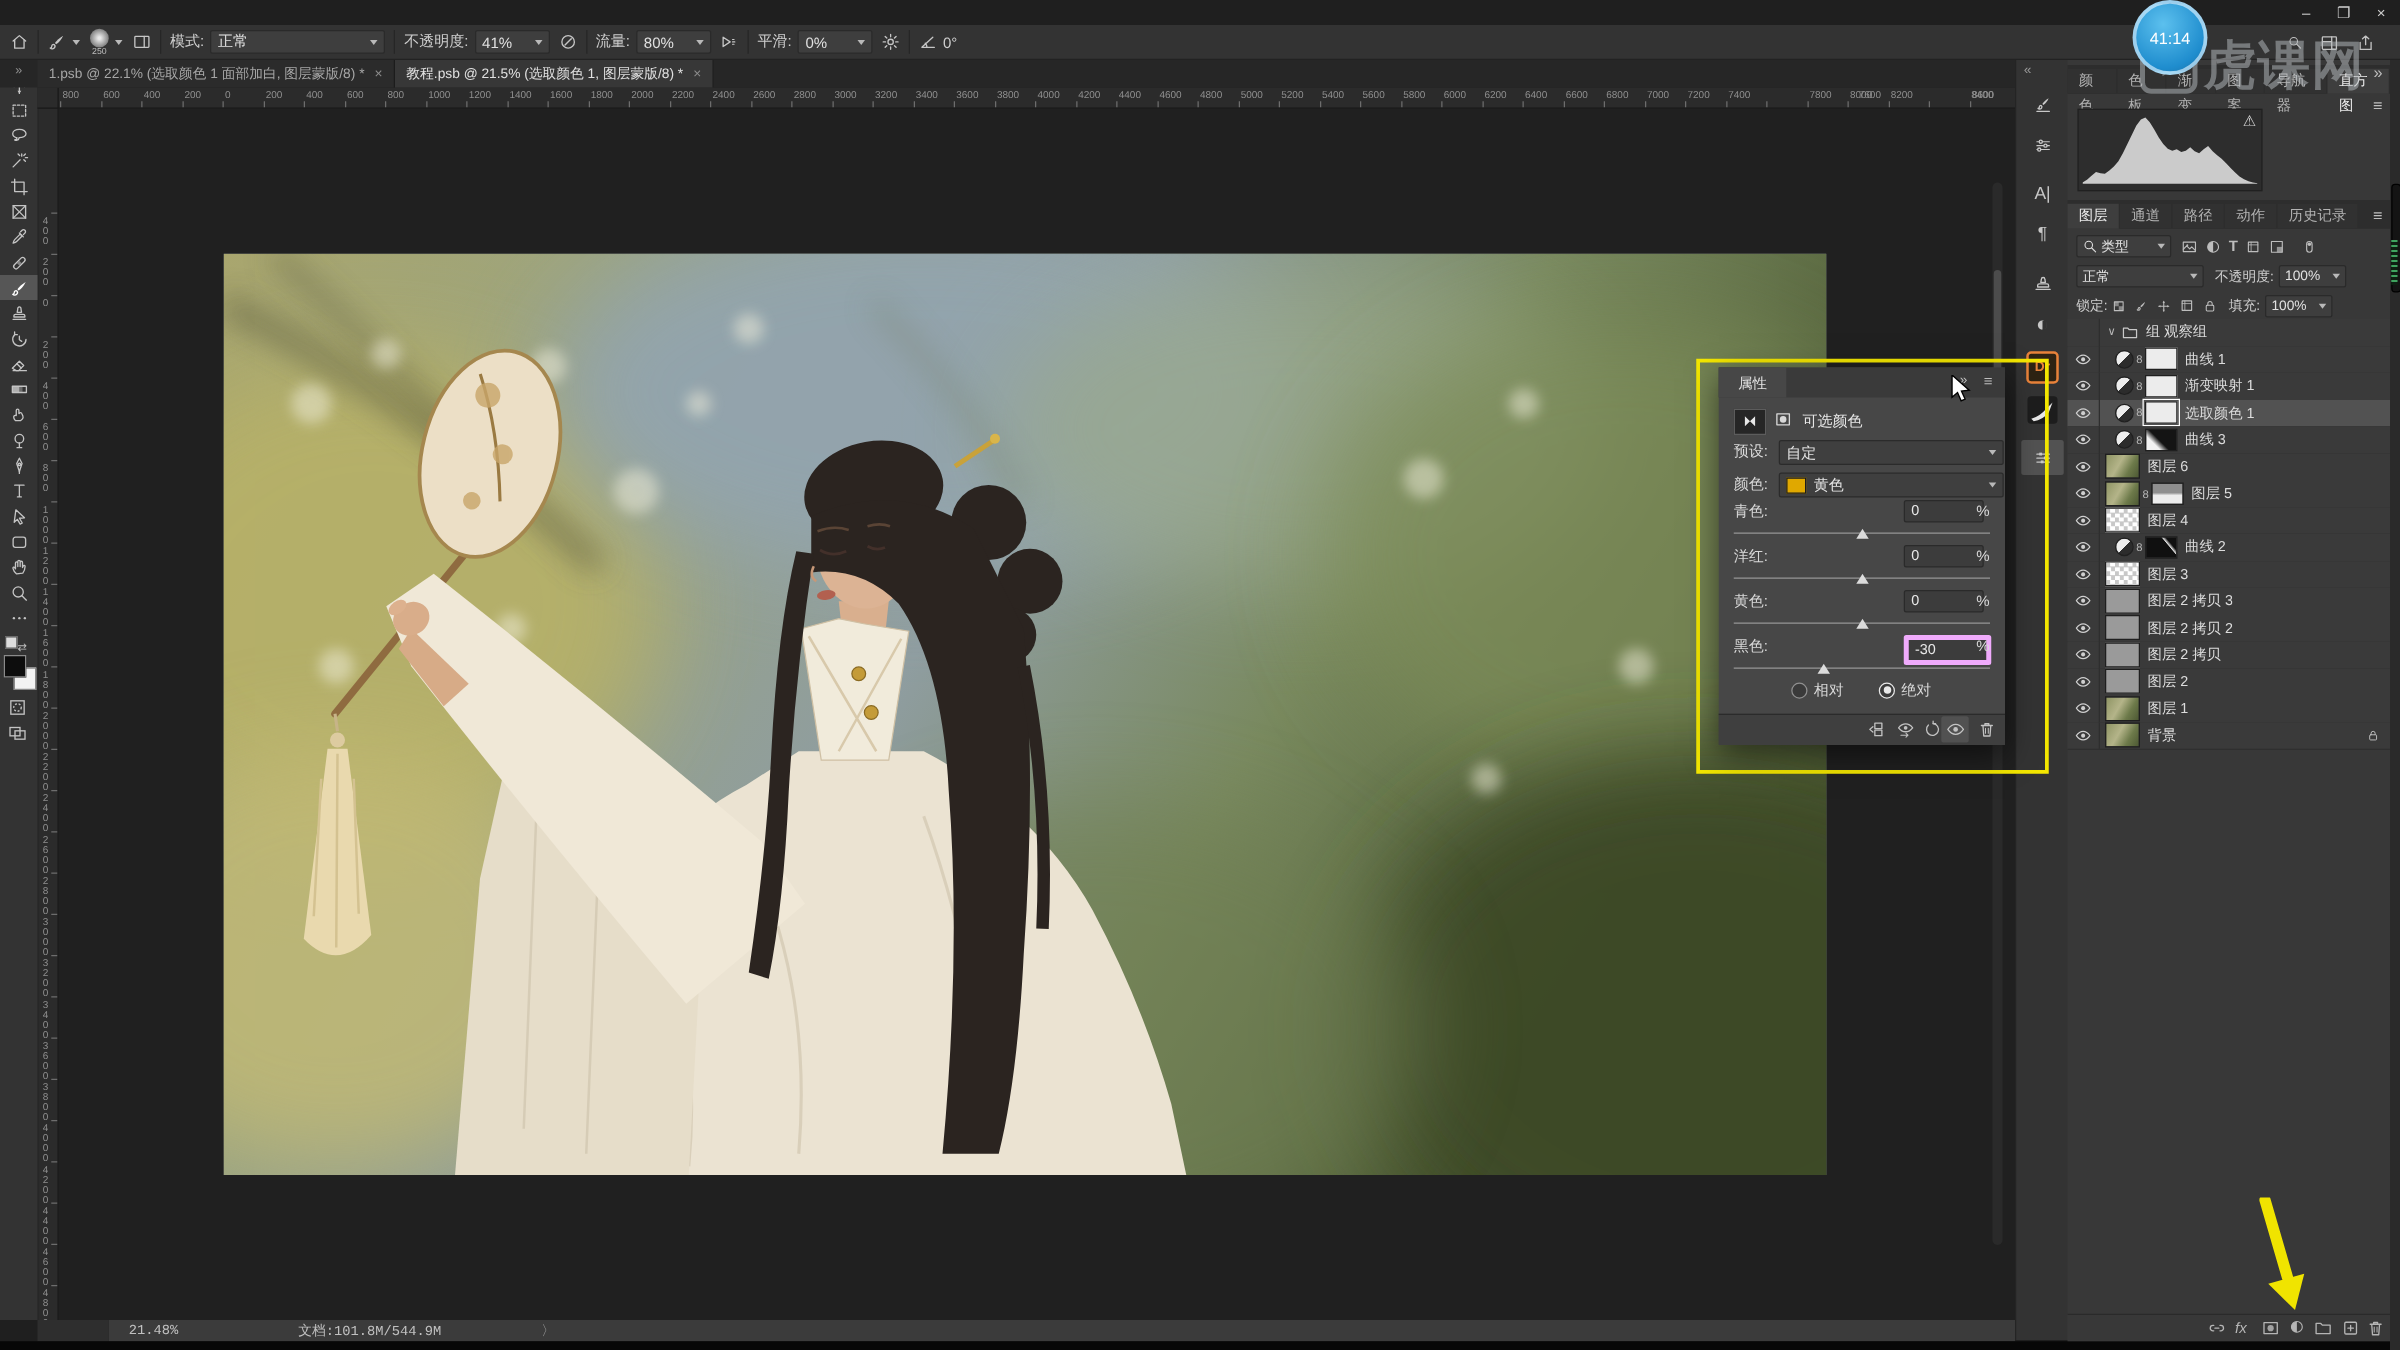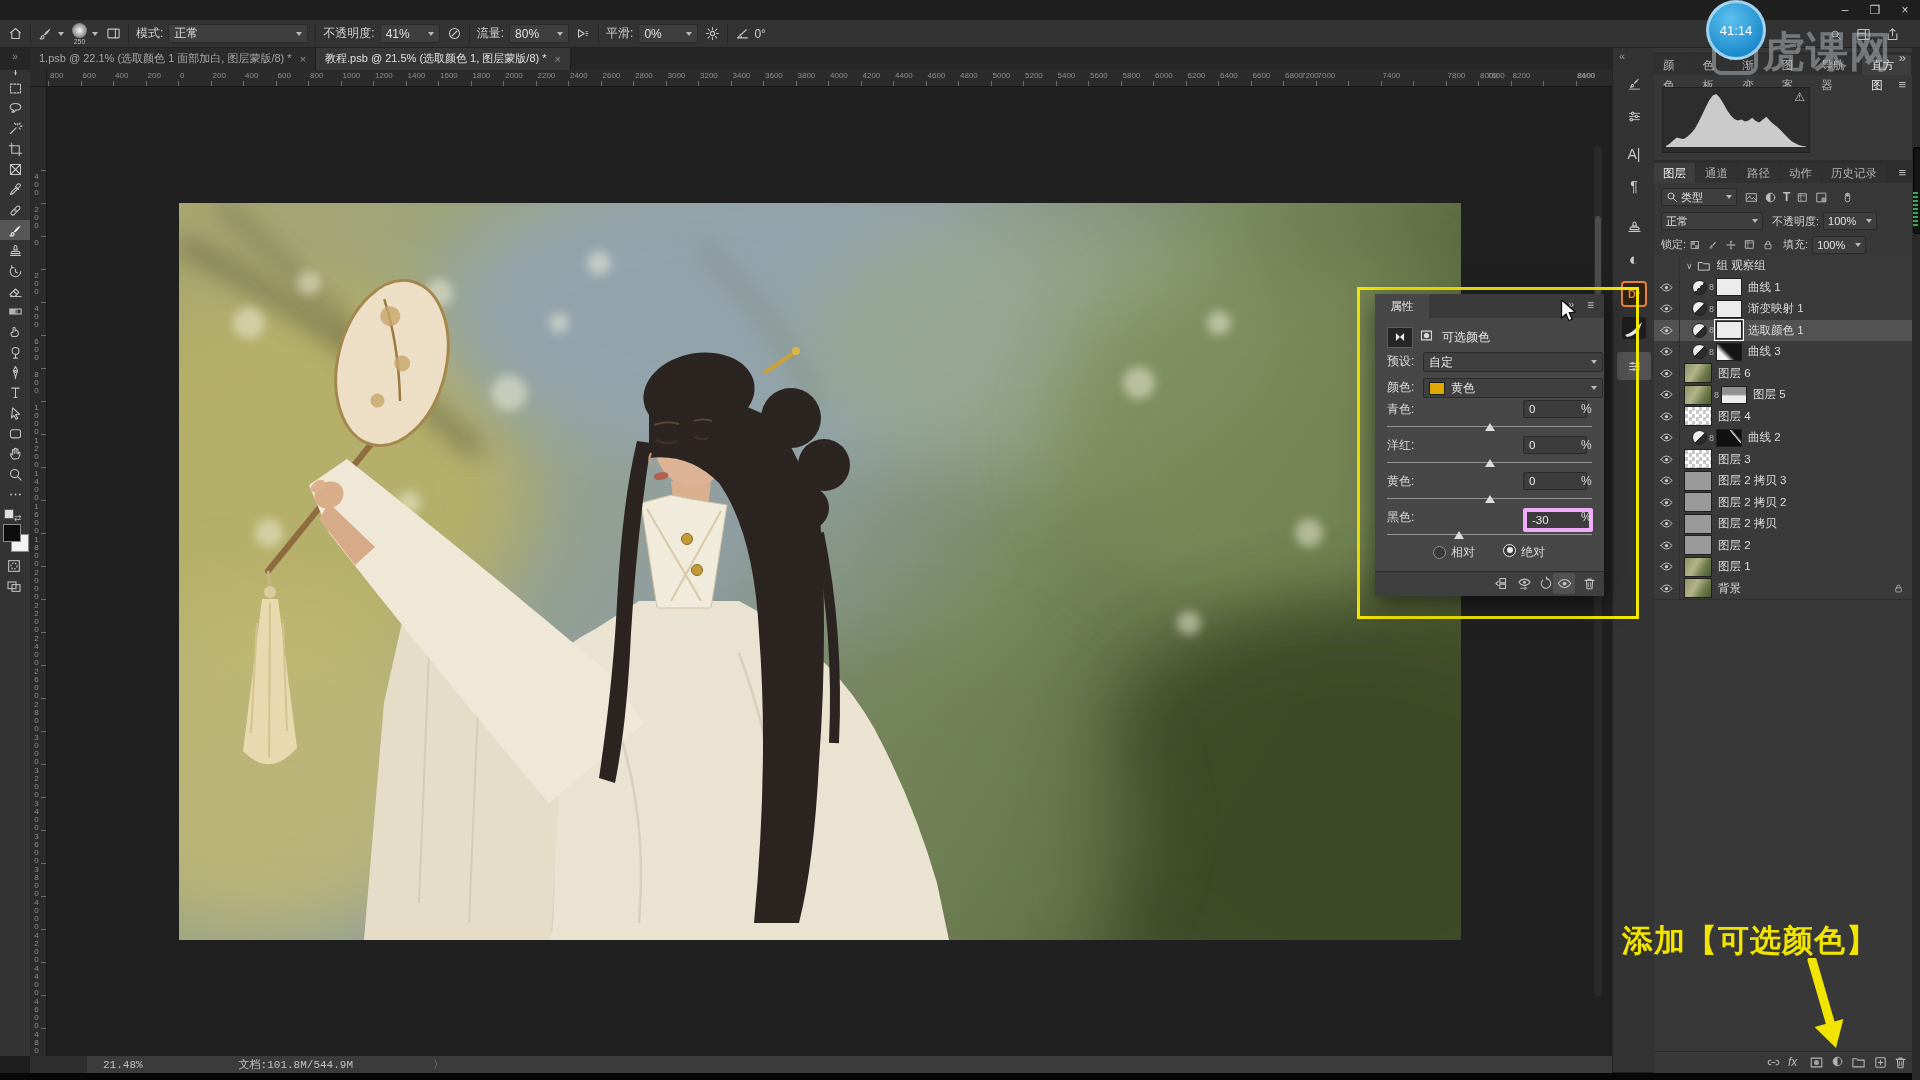--- a/index.html
+++ b/index.html
@@ -459,21 +459,21 @@
       <span class="rh-num" style="left: 1157.5px;">6200</span>
       <span class="rh-tick" style="left: 1155.5px;"></span>
       <span class="rh-num" style="left: 1190px;">6400</span>
       <span class="rh-tick" style="left: 1188px;"></span>
       <span class="rh-num" style="left: 1222.5px;">6600</span>
       <span class="rh-tick" style="left: 1220.5px;"></span>
       <span class="rh-num" style="left: 1255px;">6800</span>
       <span class="rh-tick" style="left: 1253px;"></span>
       <span class="rh-num" style="left: 1287.5px;">7000</span>
       <span class="rh-tick" style="left: 1285.5px;"></span>
-      <span class="rh-num" style="left: 1271px;">7200</span>
+      <span class="rh-num" style="left: 1320px;">7200</span>
       <span class="rh-tick" style="left: 1318px;"></span>
       <span class="rh-num" style="left: 1352.5px;">7400</span>
       <span class="rh-tick" style="left: 1350.5px;"></span>
       <span class="rh-num" style="left: 1435px; margin-left: 22px;">7600</span>
       <span class="rh-tick" style="left: 1383px;"></span>
       <span class="rh-num" style="left: 1417.5px;">7800</span>
       <span class="rh-tick" style="left: 1415.5px;"></span>
       <span class="rh-num" style="left: 1450px;">8000</span>
       <span class="rh-tick" style="left: 1448px;"></span>
       <span class="rh-num" style="left: 1482.5px;">8200</span>
@@ -1107,21 +1107,21 @@
         <span style="position: absolute; left: 206px; top: 216px;">%</span>
         <div class="track" style="top: 240px;">
           <div class="thumb-tri" style="left: calc(35% - 5px);"></div>
         </div>
       </div>
     <div class="prow" style="top:248px;height:20px;" id="radios">
         <span style="margin-left: 58px; display: flex; align-items: center; gap: 5px;">
           <span class="radio"></span>
           <span>相对</span>
         </span>
-        <span style="margin-left: 28px; display: flex; align-items: flex-start; gap: 5px;">
+        <span style="margin-left: 28px; display: flex; align-items: center; gap: 5px;">
           <span class="radio on"></span>
           <span>绝对</span>
         </span>
       </div>
     <div class="pfooter">
       <span class="pf-ico" style="left:118px;"><svg viewBox="0 0 24 24" width="15" height="15" fill="none" stroke="currentColor" stroke-width="1.7" stroke-linecap="round" stroke-linejoin="round">
             <rect x="11" y="4" width="9" height="7"></rect>
             <rect x="11" y="13" width="9" height="7"></rect>
             <path d="M8.5 8.5L4.5 12l4 3.5"></path>
           </svg></span>
@@ -1143,21 +1143,20 @@
             <path d="M5 7h14M9.5 7V4.8h5V7M7 7l1 13.5h8L17 7"></path>
             <path d="M10.2 10.5v6.5M13.8 10.5v6.5" stroke-width="1.3"></path>
           </svg></span>
     </div>
   </div>
 
   <svg class="abs" id="cursor" width="17" height="22" viewBox="0 0 12 16">
     <path d="M1 0 L1 13 L4.2 10.2 L6.3 15 L8.6 14 L6.5 9.3 L11 8.8 Z" fill="#fff" stroke="#000" stroke-width="0.8"></path>
   </svg>
 
-  <div class="abs" id="annotation" style="color: rgb(240, 228, 0);">添加【可选颜色】</div>
   <svg class="abs" id="arrow" width="60" height="95" viewBox="0 0 60 95">
     <path d="M14 2 L32 64" stroke="#f0e400" stroke-width="9" stroke-linecap="round"></path>
     <polygon points="38,90 45.4,61 16.6,69" fill="#f0e400"></polygon>
   </svg>
 
   <div class="abs" id="watermark">
     <span id="wm-logo">
         <span class="tri"></span>
       </span>
     <span id="wm-text">虎课网</span>

